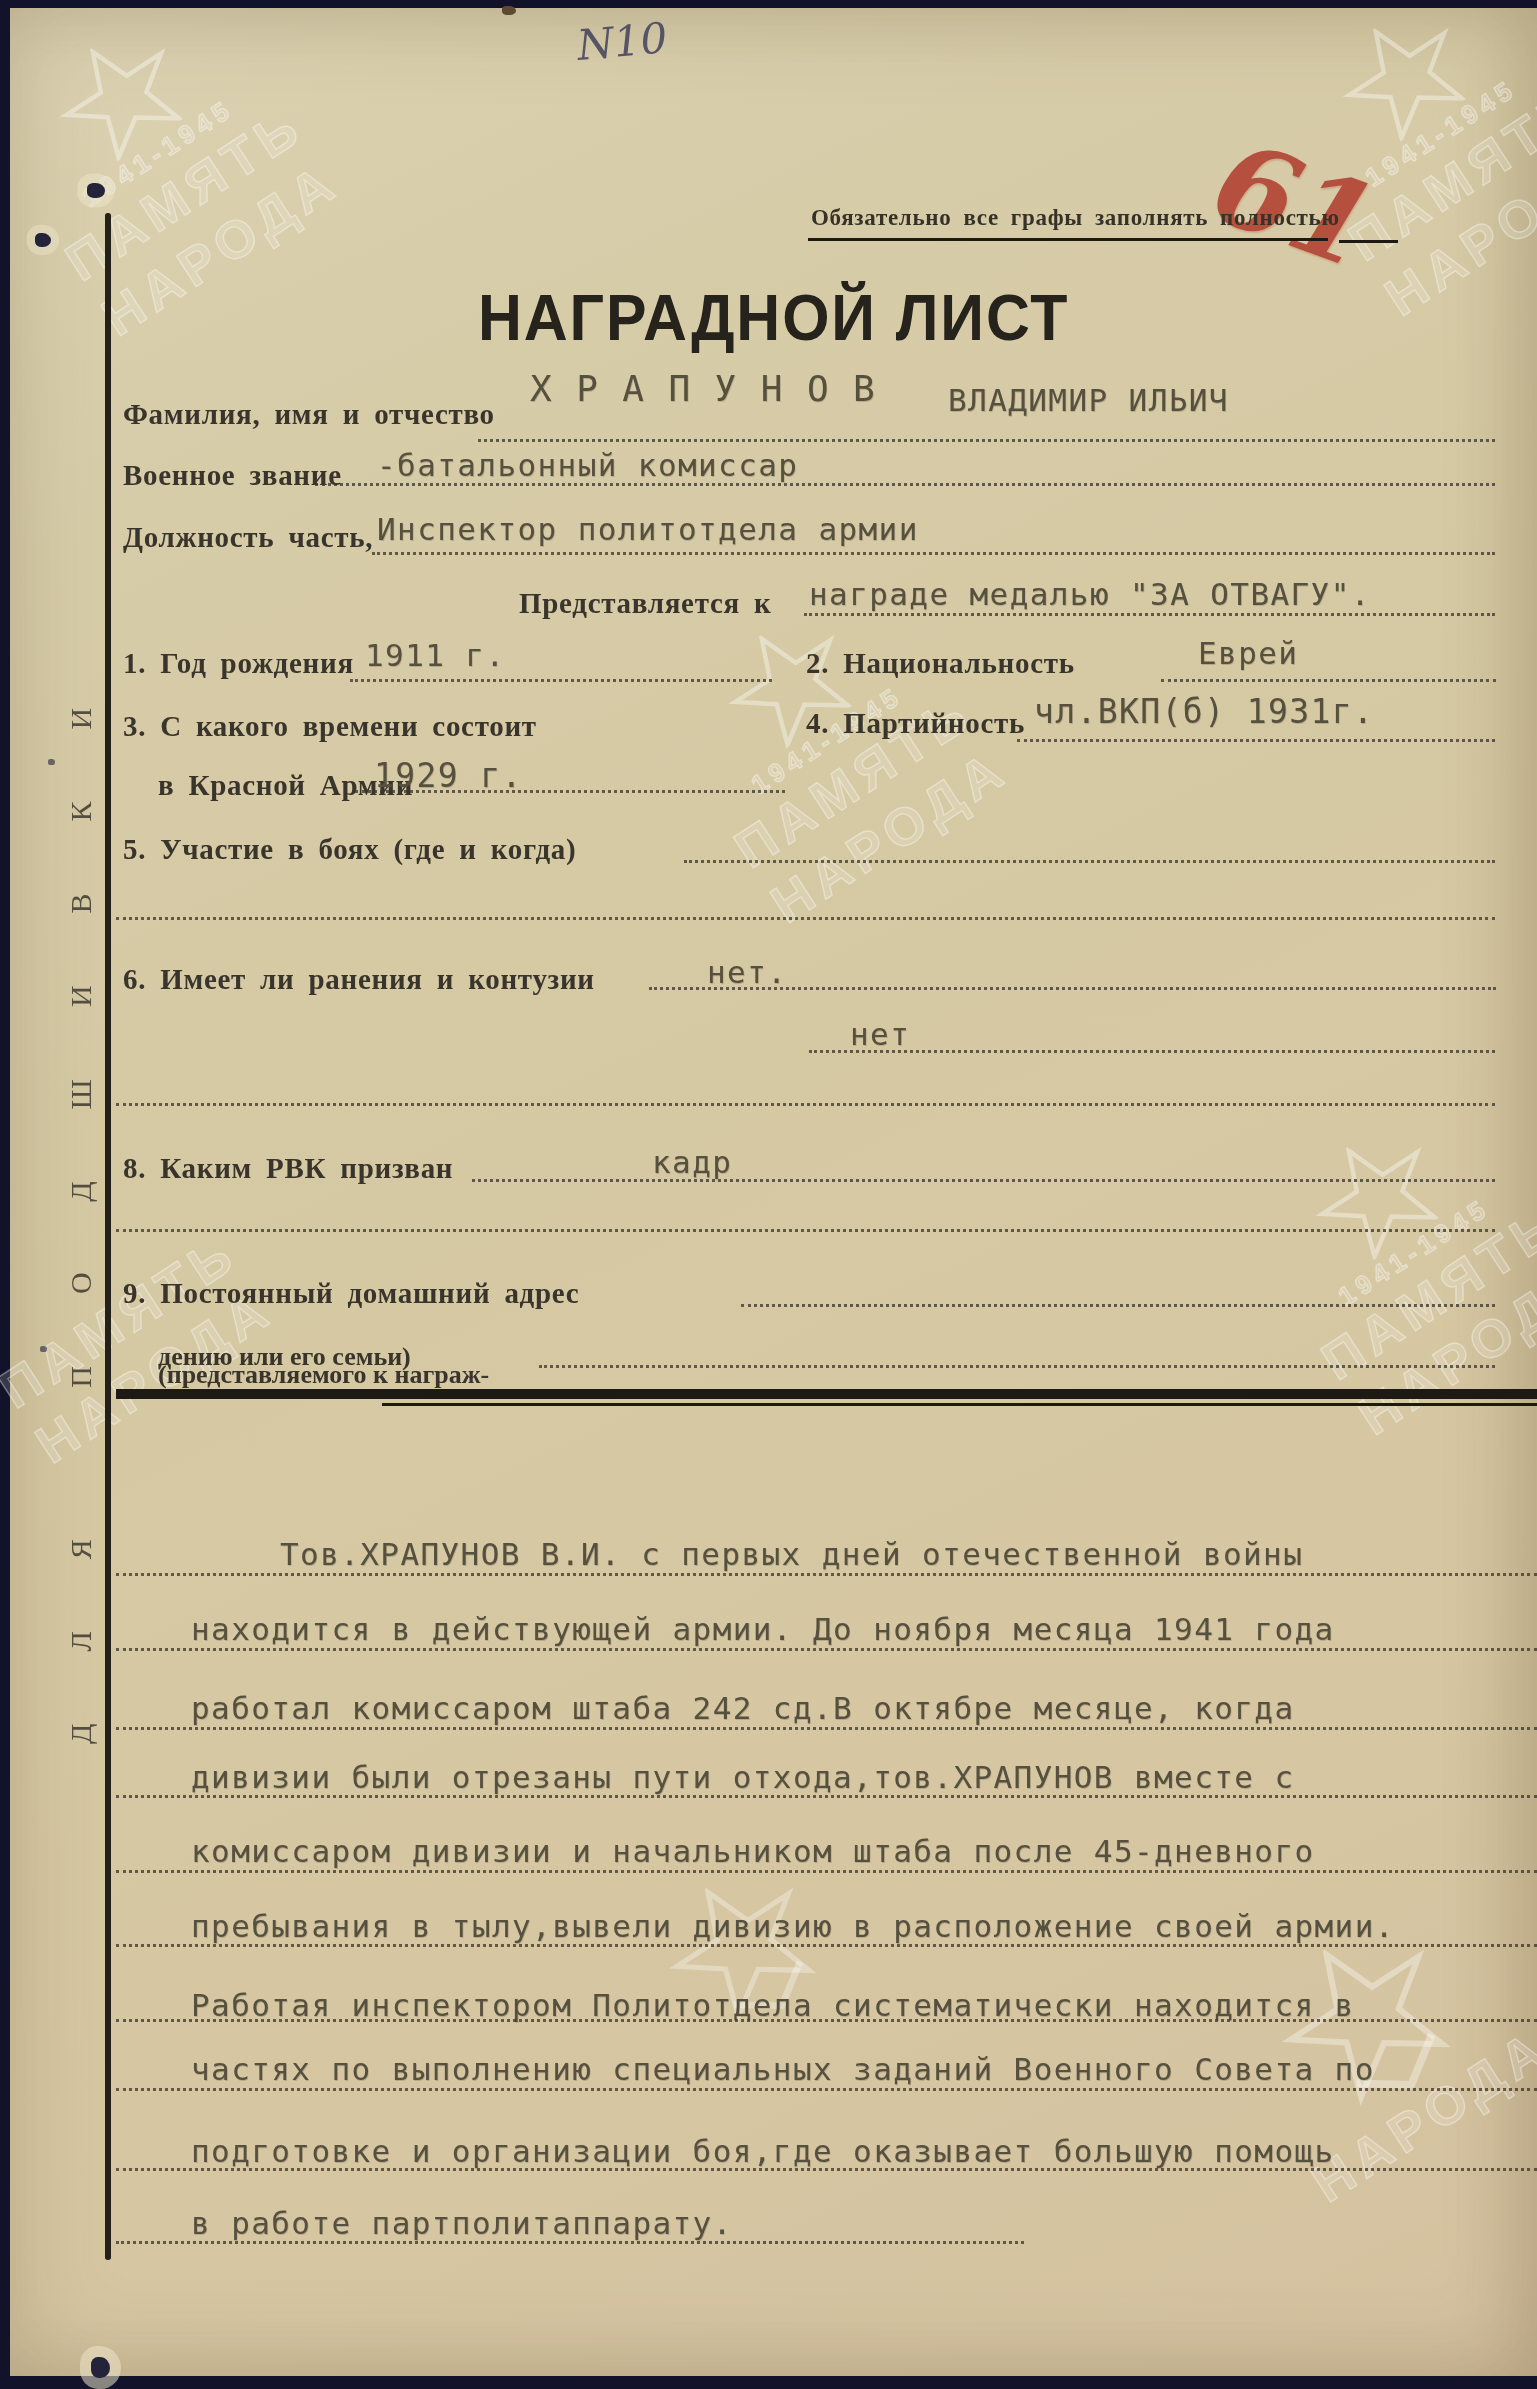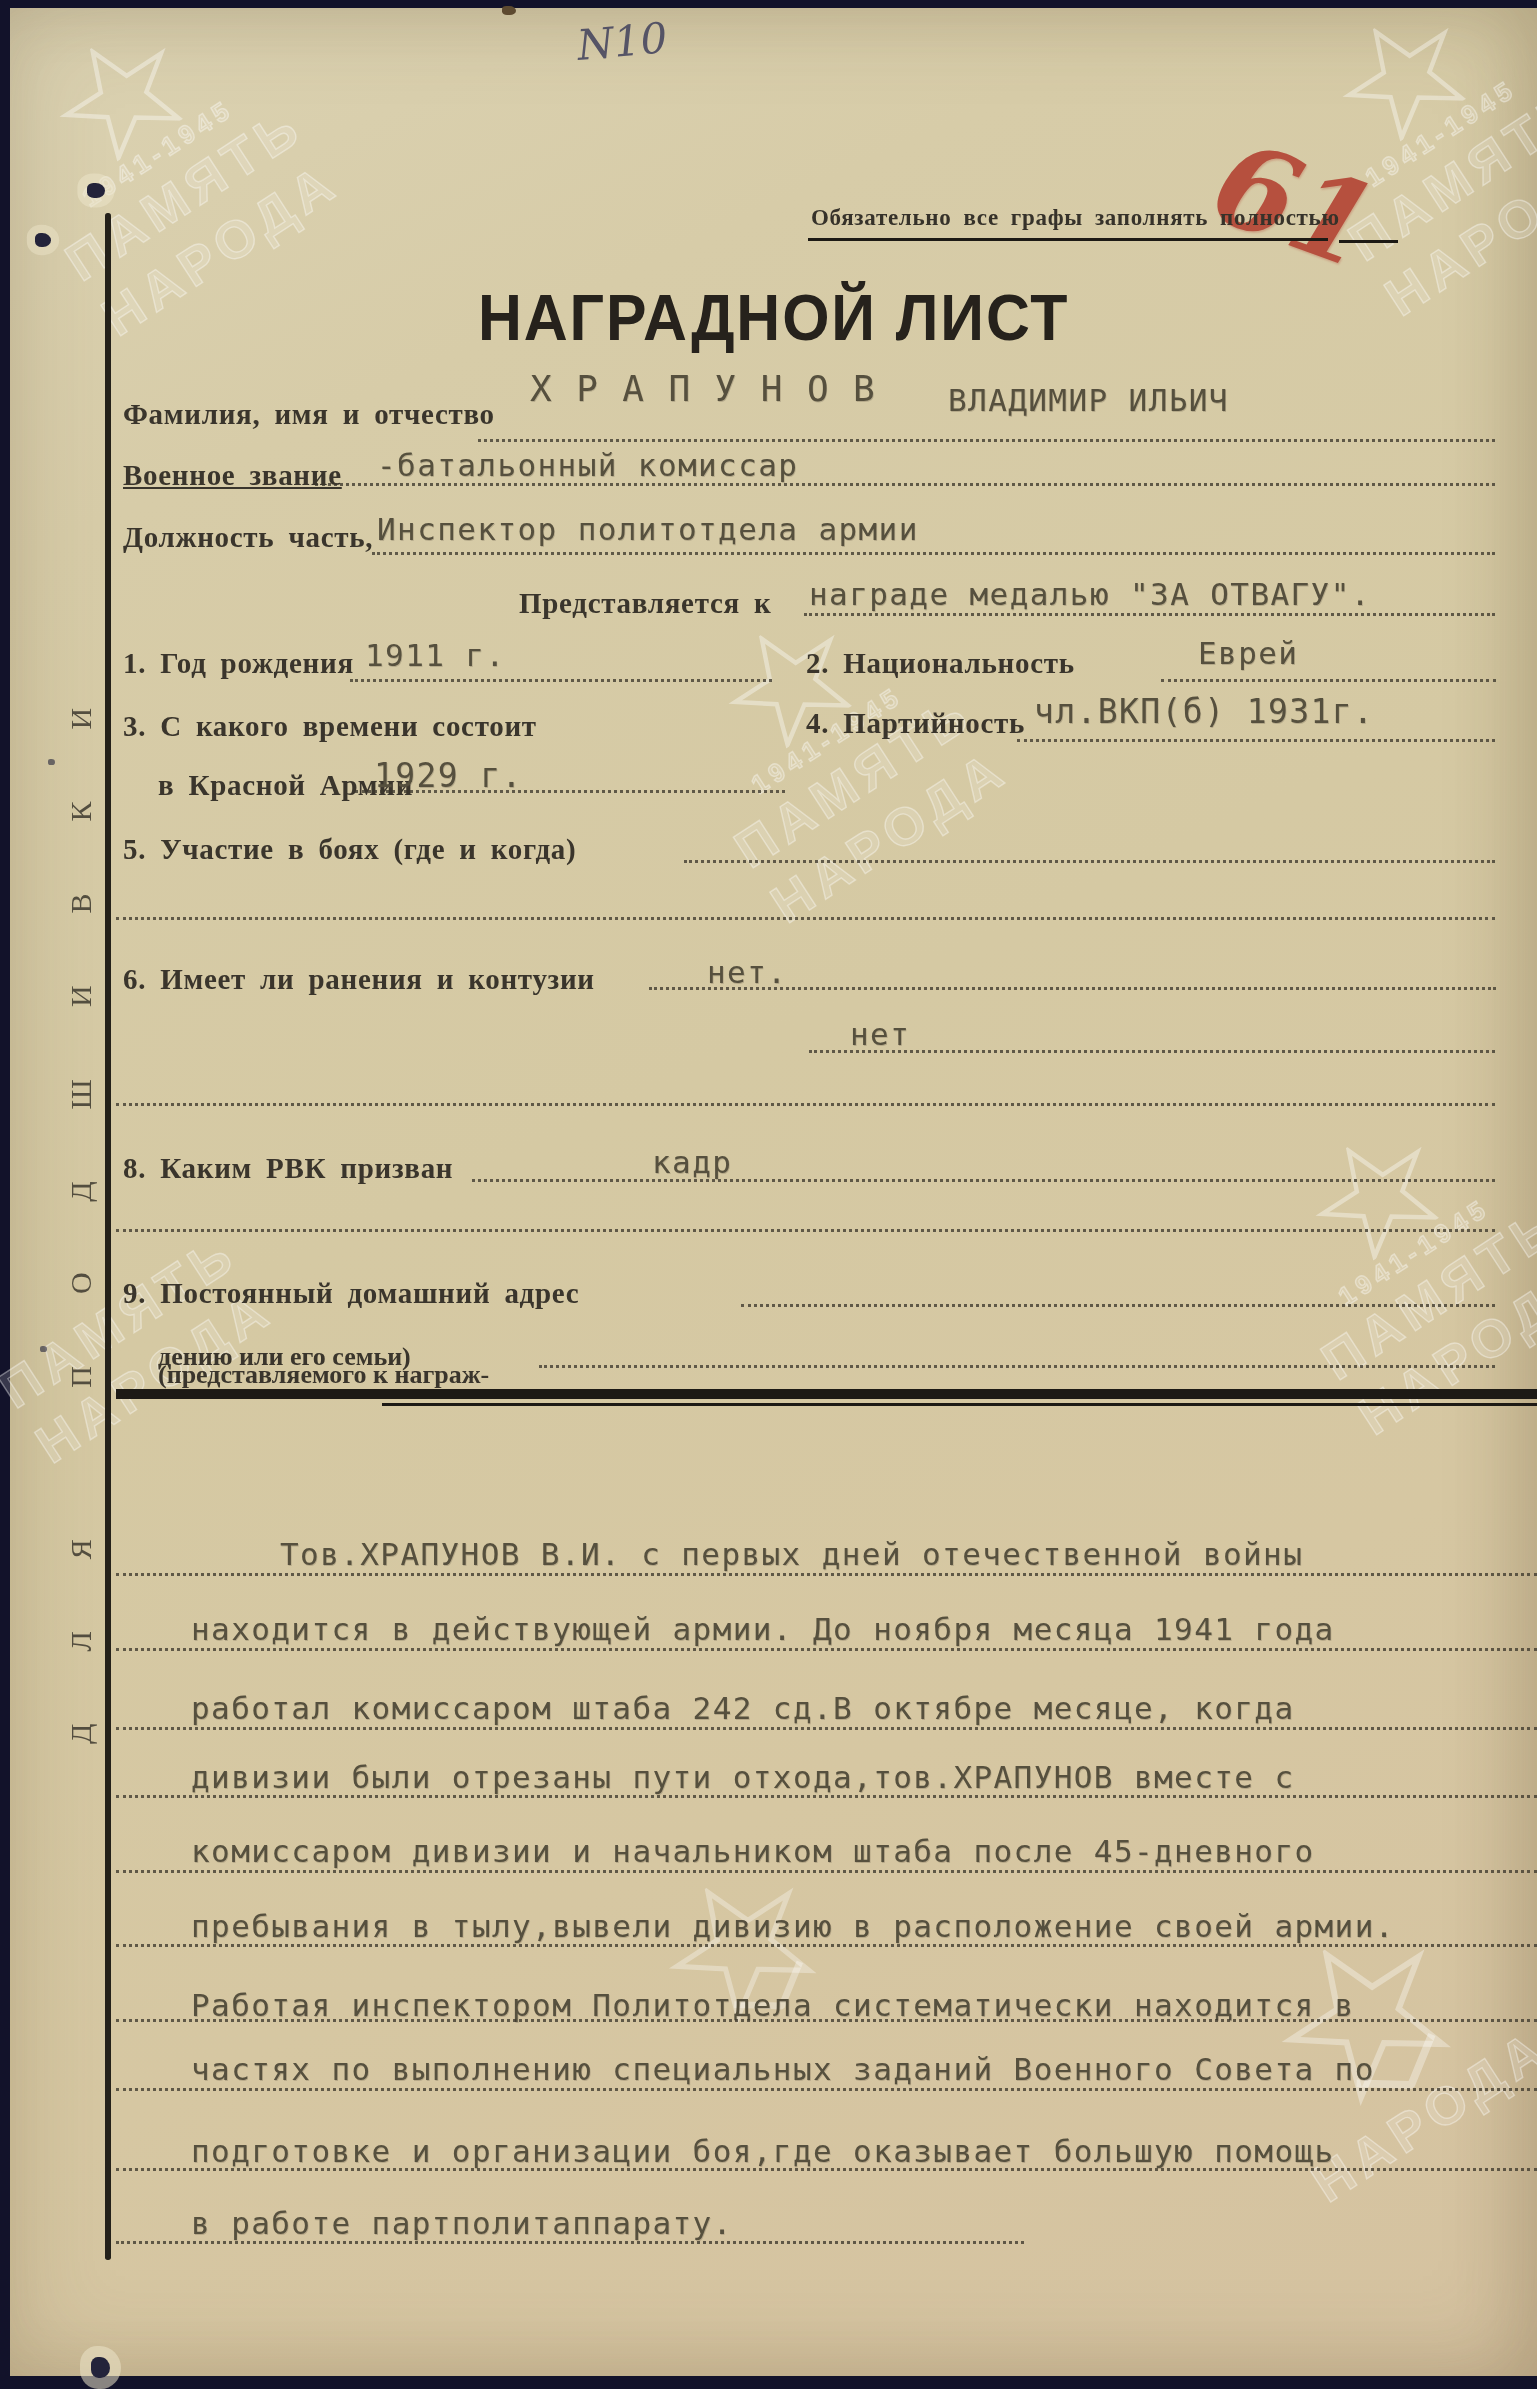--- a/index.html
+++ b/index.html
@@ -108,21 +108,21 @@
   <div class="abs note" style="left:811px;top:205px;">Обязательно все графы заполнять полностью</div>
   <div class="abs bar" style="left:808px;top:238px;width:520px;height:2.7px;"></div>
   <div class="abs bar" style="left:1339px;top:240px;width:59px;height:2.7px;"></div>
   <div class="abs title" style="left:478px;top:281px;">НАГРАДНОЙ ЛИСТ</div>
 
   <div class="abs label" style="left:123px;top:398px;">Фамилия, имя и отчество</div>
   <div class="abs typed" style="left:522px;top:368px;font-size:36px;margin-left:8px;">Х Р А П У Н О В</div>
   <div class="abs typed" style="left:948px;top:382px;">ВЛАДИМИР ИЛЬИЧ</div>
   <div class="abs dot" style="left:478px;top:439px;width:1017px;"></div>
 
-  <div class="abs label" style="left:123px;top:459px;text-decoration:underline;">Военное звание</div>
+  <div class="abs label" style="left:123px;top:459px;">Военное звание</div>
   <div class="abs typed" style="left:377px;top:447px;">-батальонный комиссар</div>
   <div class="abs dot" style="left:315px;top:483px;width:1180px;"></div>
 
   <div class="abs label" style="left:123px;top:521px;">Должность часть,</div>
   <div class="abs typed" style="left:377px;top:511px;">Инспектор политотдела армии</div>
   <div class="abs dot" style="left:372px;top:552px;width:1123px;"></div>
 
   <div class="abs label" style="left:519px;top:587px;">Представляется к</div>
   <div class="abs typed" style="left:809px;top:576px;">награде медалью "ЗА ОТВАГУ".</div>
   <div class="abs dot" style="left:804px;top:613px;width:691px;"></div>

